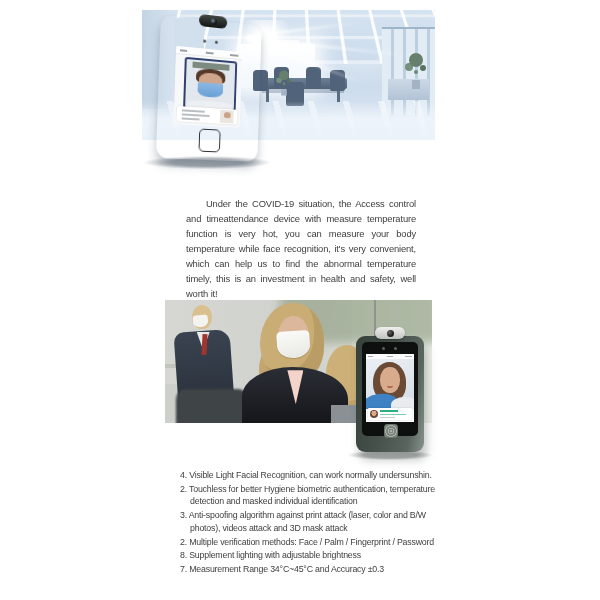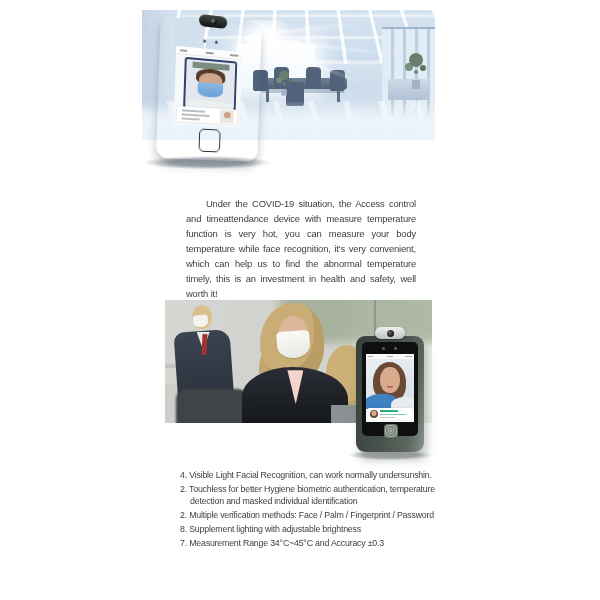--- a/index.html
+++ b/index.html
@@ -310,18 +310,19 @@
           </div>
         </div>
         <div class="db-fp"></div>
       </div>
     </div>
   </div>
 
   <div class="features">
     <div class="feature">4. Visible Light Facial Recognition, can work normally undersunshin.</div>
     <div class="feature">2. Touchless for better Hygiene biometric authentication, temperature detection and masked individual identification</div>
+    <div class="feature">3. Anti-spoofing algorithm against print attack (laser, color and B/W photos), videos attack and 3D mask attack</div>
     <div class="feature">2. Multiple verification methods: Face / Palm / Fingerprint / Password</div>
     <div class="feature">8. Supplement lighting with adjustable brightness</div>
     <div class="feature">7. Measurement Range 34°C~45°C and Accuracy ±0.3</div>
   </div>
 
 </div>
 
 </body></html>

